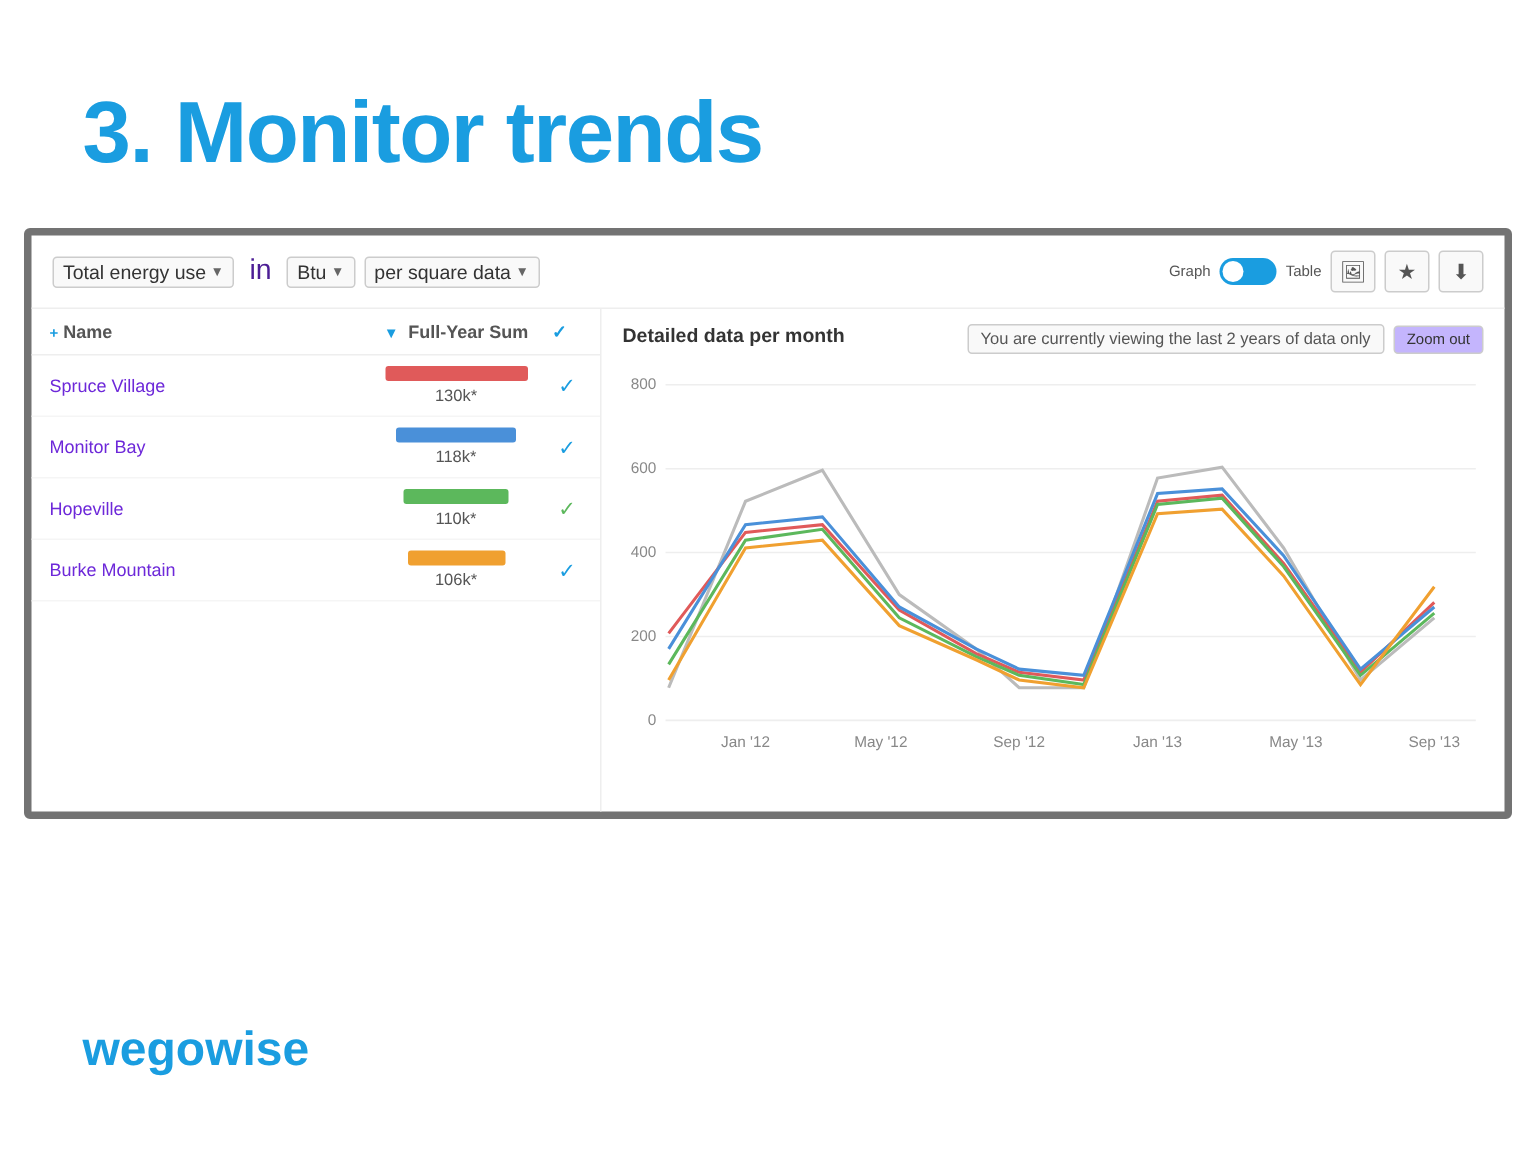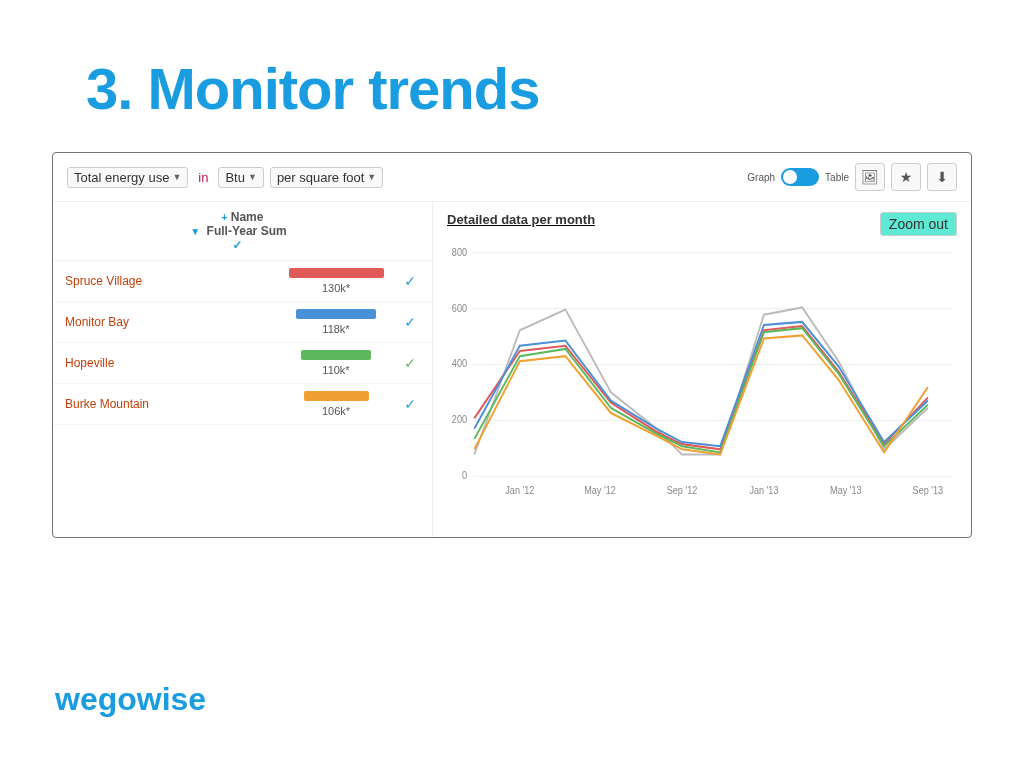--- a/index.html
+++ b/index.html
@@ -11,26 +11,25 @@
       overflow: hidden;
       position: relative;
     }
 
     .page-title {
       color: #1a9de0;
       font-size: 58px;
       font-weight: bold;
       padding: 55px 0 30px 55px;
       letter-spacing: -1px;
-      margin-left: 31px;
     }
 
     .dashboard-container {
-      margin: 0 52px;
-      border: 1px solid #737373;
+      margin: 0 16px;
+      border: 5px solid #737373;
       border-radius: 4px;
       background: #fff;
     }
 
     .toolbar {
       display: flex;
       align-items: center;
       padding: 10px 14px;
       border-bottom: 1px solid #eee;
       gap: 6px;
@@ -48,22 +47,22 @@
       padding: 2px 6px;
       background: #f9f9f9;
     }
 
     .toolbar-dropdown .arrow {
       font-size: 9px;
       color: #666;
     }
 
     .toolbar-text {
-      font-size: 13px;
-      color: #be185d;
+      font-size: 19px;
+      color: #4c1d95;
       padding: 0 4px;
     }
 
     .toolbar-spacer { flex: 1; }
 
     .toggle-group {
       display: flex;
       align-items: center;
       gap: 6px;
       font-size: 10px;
@@ -116,39 +115,38 @@
     }
 
     .table-header {
       display: flex;
       align-items: center;
       padding: 8px 12px;
       border-bottom: 1px solid #eee;
       font-size: 12px;
       color: #555;
       font-weight: bold;
-      flex-direction: column;
     }
 
     .col-name { flex: 1; }
     .col-value { width: 120px; text-align: center; padding-right: 8px; }
     .col-check { width: 20px; }
     .sort-arrow { color: #1a9de0; font-size: 10px; margin-right: 3px; }
 
     .table-row-item {
       display: flex;
       align-items: center;
       padding: 7px 12px;
       border-bottom: 1px solid #f5f5f5;
       font-size: 12px;
     }
 
     .row-name {
       flex: 1;
-      color: #c2410c;
+      color: #6d28d9;
       cursor: pointer;
     }
 
     .row-bar-container {
       width: 120px;
       display: flex;
       align-items: center;
       gap: 4px;
       padding-right: 8px;
       flex-direction: column;
@@ -173,21 +171,20 @@
     .check-mark {
       color: #1a9de0;
       font-size: 14px;
     }
 
     
     .chart-panel {
       flex: 1;
       padding: 10px 14px;
       position: relative;
-      text-decoration: underline;
     }
 
     .chart-title {
       font-size: 13px;
       font-weight: bold;
       color: #333;
       margin-bottom: 6px;
     }
 
     .zoom-notice {
@@ -202,26 +199,26 @@
     .zoom-notice-text {
       font-size: 11px;
       color: #555;
       border: 1px solid #ccc;
       padding: 3px 8px;
       border-radius: 3px;
       background: #f9f9f9;
     }
 
     .zoom-out-btn {
-      font-size: 14px;
+      font-size: 10px;
       color: #333;
       border: 1px solid #ccc;
       padding: 3px 8px;
       border-radius: 3px;
-      background: #5eead4;
+      background: #c4b5fd;
       cursor: pointer;
     }
 
     .chart-svg-container {
       width: 100%;
       height: 290px;
       margin-top: 4px;
     }
 
     
@@ -247,21 +244,21 @@
     <span class="toolbar-dropdown">
       <span>Total energy use</span>
       <span class="arrow">▼</span>
     </span>
     <span class="toolbar-text">in</span>
     <span class="toolbar-dropdown">
       <span>Btu</span>
       <span class="arrow">▼</span>
     </span>
     <span class="toolbar-dropdown">
-      <span>per square foot</span>
+      <span>per square data</span>
       <span class="arrow">▼</span>
     </span>
 
     <div class="toolbar-spacer"></div>
 
     <div class="toggle-group">
       <span>Graph</span>
       <div class="toggle-switch"></div>
       <span>Table</span>
     </div>
@@ -322,20 +319,21 @@
           <span class="bar-value">106k*</span>
         </div>
         <span class="row-check check-mark">✓</span>
       </div>
     </div>
 
     <div class="chart-panel">
       <div style="display:flex;align-items:center;justify-content:space-between;margin-bottom:4px;">
         <span class="chart-title">Detailed data per month</span>
         <div class="zoom-notice">
+          <span class="zoom-notice-text">You are currently viewing the last 2 years of data only</span>
           <button class="zoom-out-btn">Zoom out</button>
         </div>
       </div>
 
       <div class="chart-svg-container">
         <svg width="100%" height="100%" viewBox="0 0 560 280" preserveAspectRatio="none">
 
           <text x="22" y="18" font-size="10" fill="#888" text-anchor="end">800</text>
           <text x="22" y="72" font-size="10" fill="#888" text-anchor="end">600</text>
           <text x="22" y="126" font-size="10" fill="#888" text-anchor="end">400</text>

